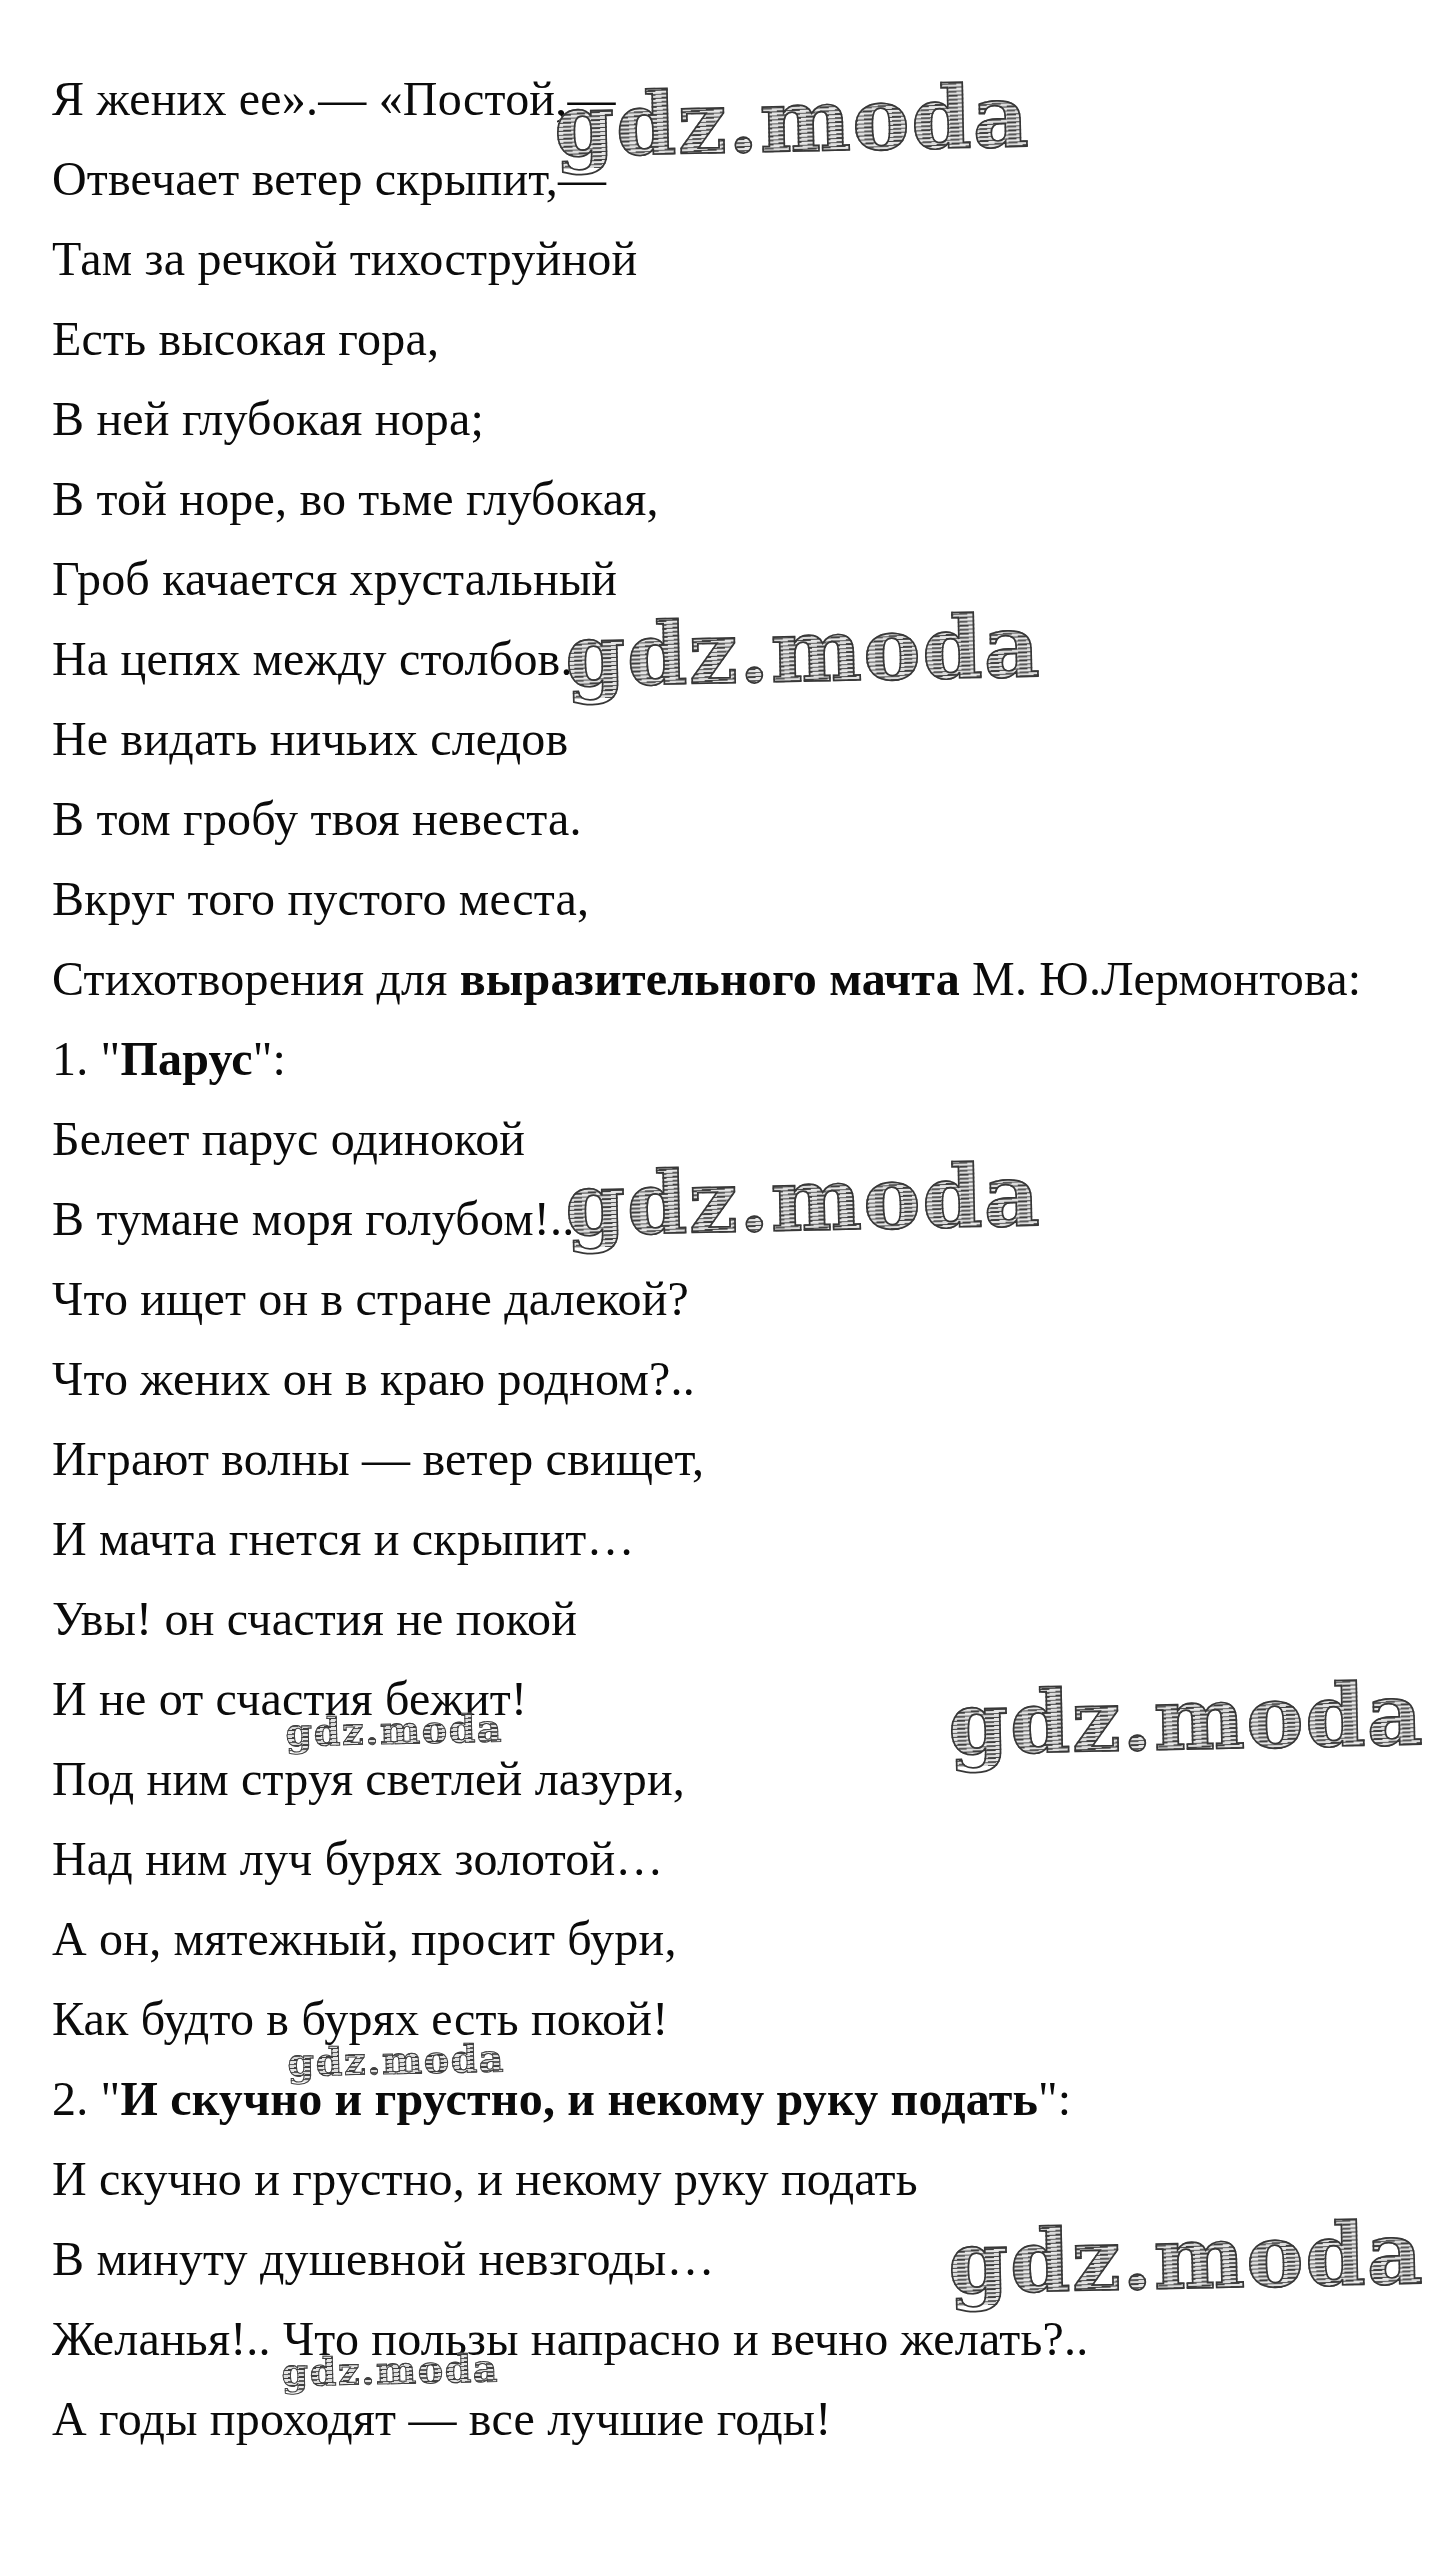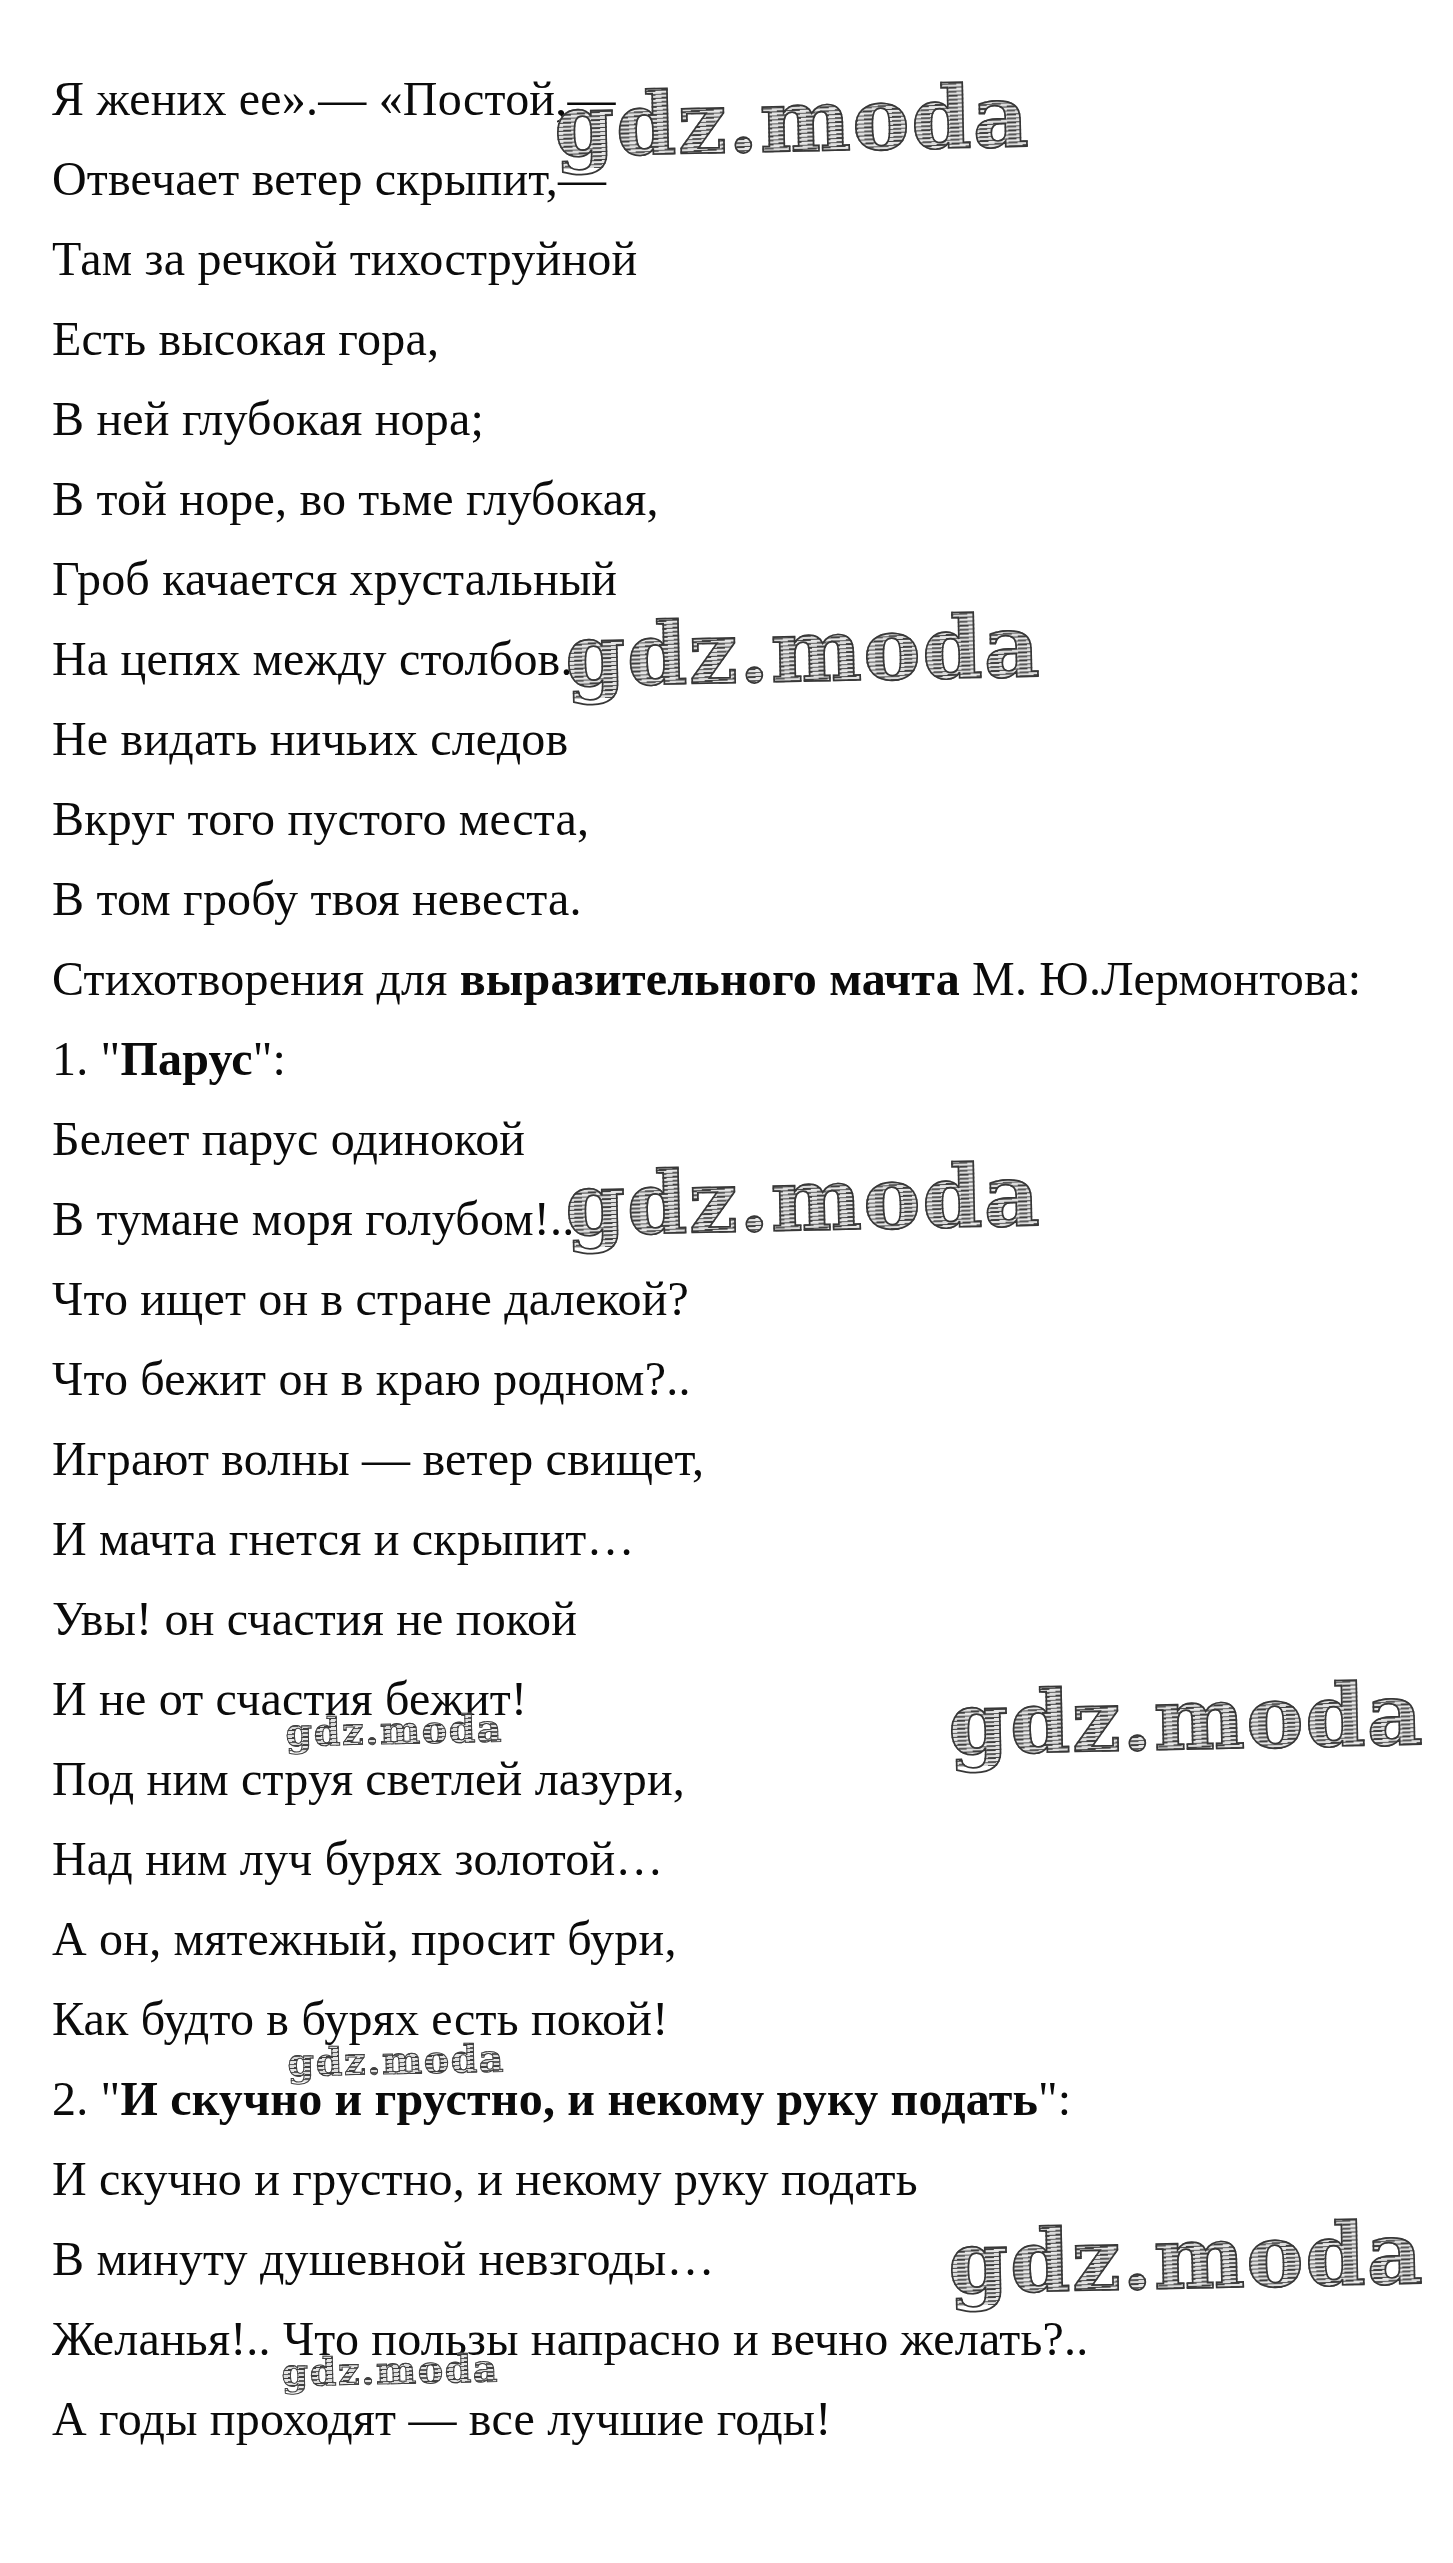--- a/index.html
+++ b/index.html
@@ -65,28 +65,28 @@
   <div class="text-col" id="lines">
       <div class="line"><span>Я жених ее».— «Постой,—</span></div>
       <div class="line"><span>Отвечает ветер скрыпит,—</span></div>
       <div class="line"><span>Там за речкой тихоструйной</span></div>
       <div class="line"><span>Есть высокая гора,</span></div>
       <div class="line"><span>В ней глубокая нора;</span></div>
       <div class="line"><span>В той норе, во тьме глубокая,</span></div>
       <div class="line"><span>Гроб качается хрустальный</span></div>
       <div class="line"><span>На цепях между столбов.</span></div>
       <div class="line"><span>Не видать ничьих следов</span></div>
+      <div class="line"><span>В том гробу твоя невеста.</span></div>
       <div class="line"><span>Вкруг того пустого места,</span></div>
-      <div class="line"><span>В том гробу твоя невеста.</span></div>
       <div class="line"><span>Стихотворения для </span><b>выразительного мачта</b><span> М. Ю.Лермонтова:</span></div>
       <div class="line"><span>1. "</span><b>Парус</b><span>":</span></div>
       <div class="line"><span>Белеет парус одинокой</span></div>
       <div class="line"><span>В тумане моря голубом!..</span></div>
       <div class="line"><span>Что ищет он в стране далекой?</span></div>
-      <div class="line"><span>Что бежит он в краю родном?..</span></div>
+      <div class="line"><span>Что жених он в краю родном?..</span></div>
       <div class="line"><span>Играют волны — ветер свищет,</span></div>
       <div class="line"><span>И мачта гнется и скрыпит…</span></div>
       <div class="line"><span>Увы! он счастия не покой</span></div>
       <div class="line"><span>И не от счастия бежит!</span></div>
       <div class="line"><span>Под ним струя светлей лазури,</span></div>
       <div class="line"><span>Над ним луч бурях золотой…</span></div>
       <div class="line"><span>А он, мятежный, просит бури,</span></div>
       <div class="line"><span>Как будто в бурях есть покой!</span></div>
       <div class="line"><span>2. "</span><b>И скучно и грустно, и некому руку подать</b><span>":</span></div>
       <div class="line"><span>И скучно и грустно, и некому руку подать</span></div>

